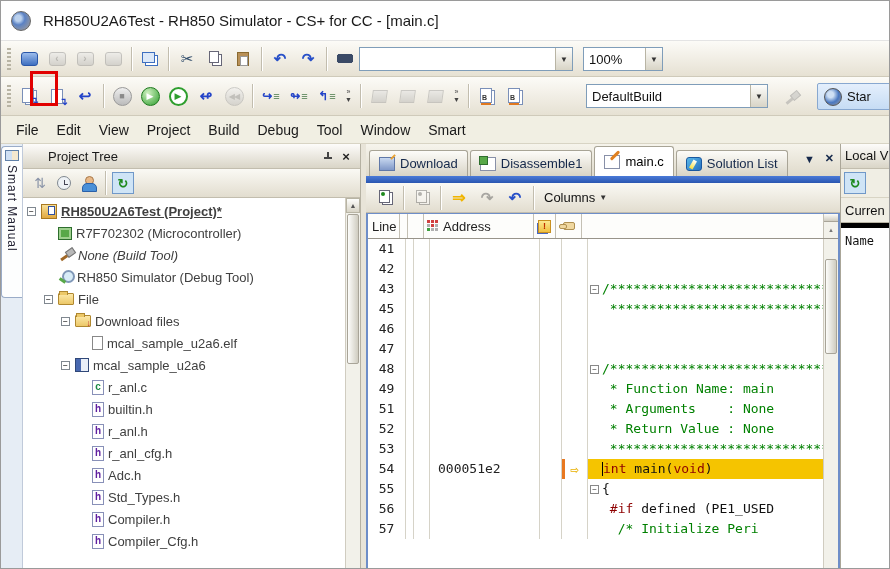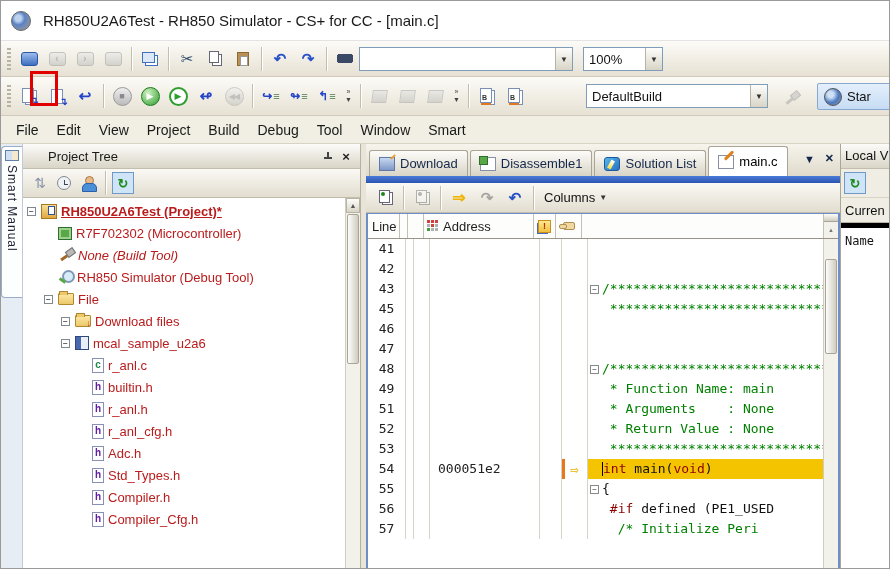--- a/index.html
+++ b/index.html
@@ -132,21 +132,21 @@
   .ti-debug { width:15px; height:15px; }
   .ti-debug::before { content:""; position:absolute; left:4px; top:0; width:9px; height:9px; border-radius:50%; border:2px solid #8098b8; background:#d8ecf8; }
   .ti-debug::after { content:""; position:absolute; left:1px; top:9px; width:7px; height:3px; background:#58a848; transform:rotate(35deg); }
   .ti-folder { width:16px; height:12px; background:linear-gradient(#fce8a8,#ecc868); border:1px solid #b08830; border-radius:1px; position:relative; }
   .ti-folder::before { content:""; position:absolute; left:0; top:-3px; width:7px; height:3px; background:#ecc868; border:1px solid #b08830; border-bottom:none; }
   .ti-folder-dl::after { content:"↓"; position:absolute; right:-1px; bottom:-2px; font-size:9px; color:#c03030; font-weight:bold; }
   .ti-book { width:14px; height:14px; background:linear-gradient(90deg,#4868b0 45%,#e8eef8 45%); border:1px solid #304878; }
   .ti-file { width:11px; height:14px; background:#fff; border:1px solid #888; }
   .ti-cfile, .ti-hfile { width:12px; height:15px; background:#fff; border:1px solid #8890b8; font-size:10px; line-height:1; }
   .ti-cfile { color:#1e8a46; } .ti-hfile { color:#6020a0; }
-  .tlabel { color:#b91c1c; }
+  .tlabel { color:#404040; }
   .tlabel.bold { font-weight:bold; text-decoration:underline; }
   
   .vscroll { position:absolute; right:0; top:0; bottom:0; width:15px; background:#f2f1ea; border-left:1px solid #d0ccc0; }
   .sb-btn { height:15px; background:linear-gradient(#fdfdfb,#d8d4c6); border:1px solid #b8b4a4; display:flex; align-items:center; justify-content:center;
     font-size:7px; color:#555; }
   .sb-thumb { margin:1px; height:120px; background:linear-gradient(90deg,#fdfdfb,#cfccc0); border:1px solid #a8a498; border-radius:2px; }
   
   .splitter { width:5px; flex:none; background:#e8e4d8; }
   
   .editor-panel { flex:1; min-width:0; display:flex; flex-direction:column; background:#ece9dd; }
@@ -456,20 +456,25 @@
             <div class="trow" style="padding-left: 21px;">
               <span class="expander">−</span>
               <span class="ticon ti-folder"></span>
               <span class="tlabel">File</span>
             </div>
             <div class="trow" style="padding-left: 38px;">
               <span class="expander">−</span>
               <span class="ticon ti-folder ti-folder-dl"></span>
               <span class="tlabel">Download files</span>
             </div>
+            <div class="trow" style="padding-left: 55px;">
+              <span class="exp-space"></span>
+              <span class="ticon ti-file"></span>
+              <span class="tlabel">mcal_sample_u2a6.elf</span>
+            </div>
             <div class="trow" style="padding-left: 38px;">
               <span class="expander">−</span>
               <span class="ticon ti-book"></span>
               <span class="tlabel">mcal_sample_u2a6</span>
             </div>
             <div class="trow" style="padding-left: 55px;">
               <span class="exp-space"></span>
               <span class="ticon ti-cfile">c</span>
               <span class="tlabel">r_anl.c</span>
             </div>
@@ -521,27 +526,27 @@
     <div class="editor-panel">
       <div class="tabbar" id="tabbar">
         <div class="tab">
             <span class="tabicon ic-property"></span>
             <span>Download</span>
           </div>
           <div class="tab">
             <span class="tabicon ic-disasm"></span>
             <span>Disassemble1</span>
           </div>
+          <div class="tab active">
+            <span class="tabicon ic-source"></span>
+            <span>main.c</span>
+          </div>
           <div class="tab">
             <span class="tabicon ic-solution"></span>
             <span>Solution List</span>
-          </div>
-          <div class="tab active">
-            <span class="tabicon ic-source"></span>
-            <span>main.c</span>
           </div>
           <div class="tab-ctrls">
           <span class="tab-ctrl">▼</span>
           <span class="tab-ctrl">✕</span>
         </div>
       </div>
       <div class="bluebar"></div>
       <div class="ed-toolbar">
         <span class="tbi">
             <span class="ic-pages-green"></span>

